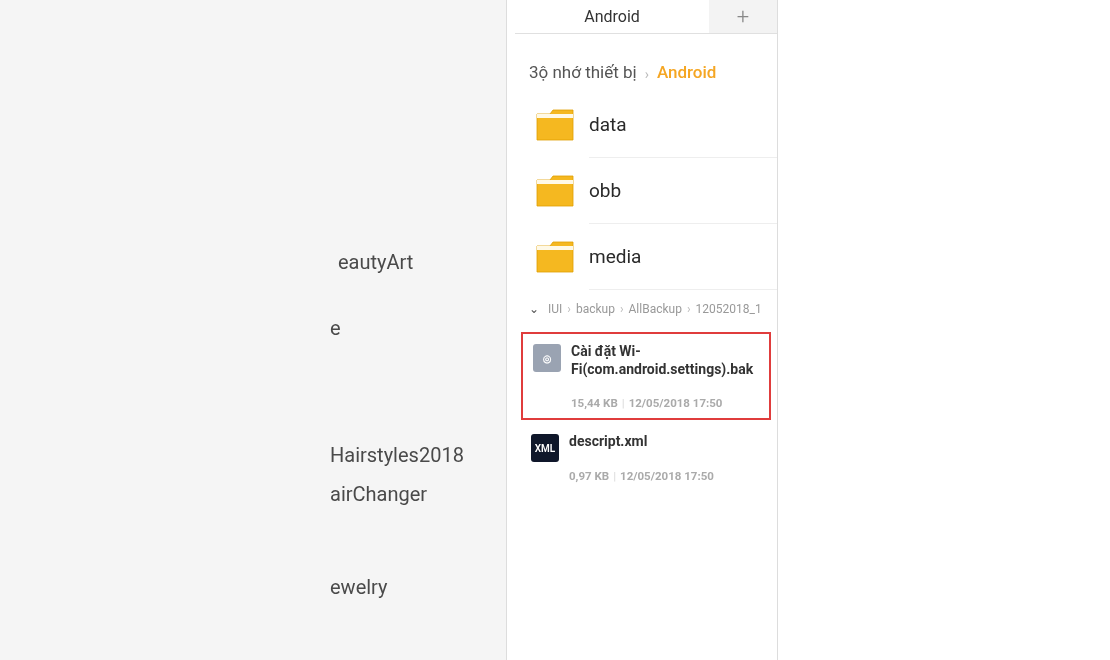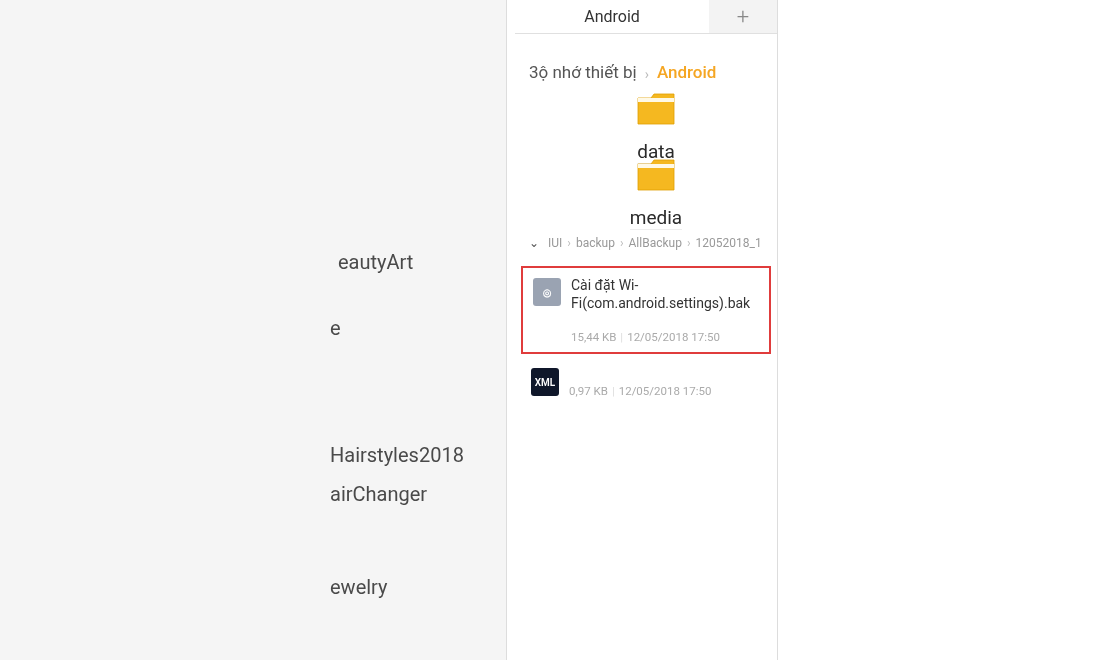--- a/index.html
+++ b/index.html
@@ -81,21 +81,20 @@
       font-weight: 500;
     }
     .folder-list {
       padding: 0 0 0 20px;
     }
     .folder-row {
       display: flex;
       align-items: center;
       height: 66px;
       gap: 14px;
-      flex-direction: column;
     }
     .folder-icon {
       width: 40px;
       height: 34px;
       flex-shrink: 0;
     }
     .folder-name {
       font-size: 19px;
       color: #2a2a2a;
       flex: 1;
@@ -144,20 +143,21 @@
       font-size: 10px;
       font-weight: 600;
       color: #fff;
       margin-top: 2px;
     }
     .file-icon.bak { background: #9aa3b2; }
     .file-icon.xml { background: #0f172a; }
     .file-text {
       flex: 1;
       min-width: 0;
+      font-weight: bold;
     }
     .file-name {
       font-size: 14px;
       color: #333;
       line-height: 1.3;
       word-wrap: break-word;
     }
     .file-meta {
       font-size: 11.5px;
       color: #aaa;
@@ -192,20 +192,27 @@
     <span class="current">Android</span>
   </div>
 
   <div class="folder-list">
     <div class="folder-row">
       <svg class="folder-icon" viewBox="0 0 40 34">
         <path d="M2 6 L15 6 L18 2 L38 2 L38 32 L2 32 Z" fill="#f5b820" stroke="#e09f00" stroke-width="0.8"></path>
         <rect x="2" y="6" width="36" height="4" fill="#fff9e6"></rect>
       </svg>
       <div class="folder-name">data</div>
+    </div>
+    <div class="folder-row">
+      <svg class="folder-icon" viewBox="0 0 40 34">
+        <path d="M2 6 L15 6 L18 2 L38 2 L38 32 L2 32 Z" fill="#f5b820" stroke="#e09f00" stroke-width="0.8"></path>
+        <rect x="2" y="6" width="36" height="4" fill="#fff9e6"></rect>
+      </svg>
+      <div class="folder-name">obb</div>
     </div>
     <div class="folder-row">
       <svg class="folder-icon" viewBox="0 0 40 34">
         <path d="M2 6 L15 6 L18 2 L38 2 L38 32 L2 32 Z" fill="#f5b820" stroke="#e09f00" stroke-width="0.8"></path>
         <rect x="2" y="6" width="36" height="4" fill="#fff9e6"></rect>
       </svg>
       <div class="folder-name">media</div>
     </div>
   </div>
 
@@ -226,19 +233,20 @@
       <div class="file-name">Cài đặt Wi-Fi(com.android.settings).bak</div>
       <div class="file-meta">
         <span>15,44 KB</span><span class="sep">|</span><span>12/05/2018 17:50</span>
       </div>
     </div>
   </div>
 
   <div class="file-row">
     <div class="file-icon xml">XML</div>
     <div class="file-text">
+      <div class="file-name">descript.xml</div>
       <div class="file-meta">
         <span>0,97 KB</span><span class="sep">|</span><span>12/05/2018 17:50</span>
       </div>
     </div>
   </div>
 
 </div>
 
 </body></html>

